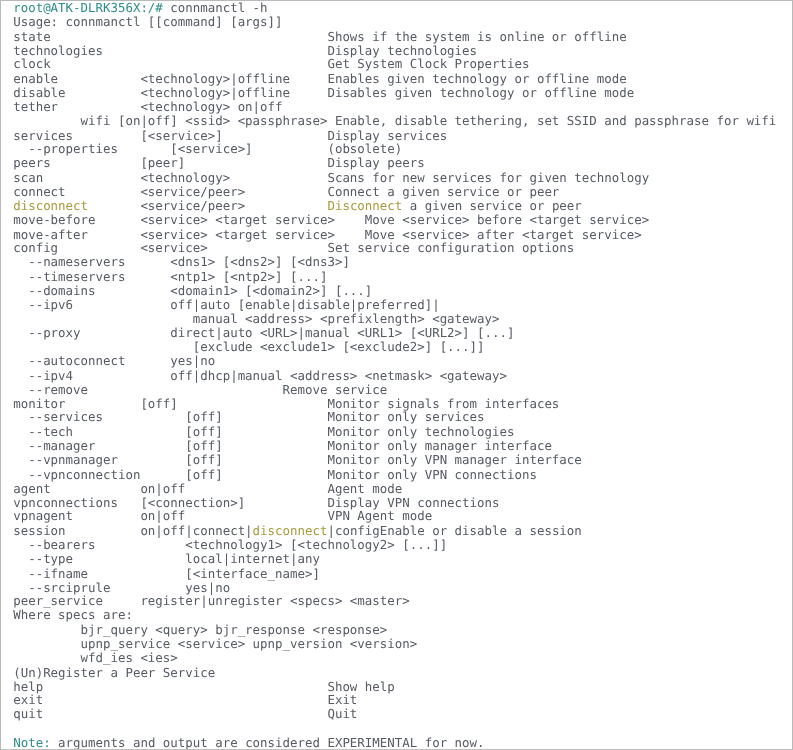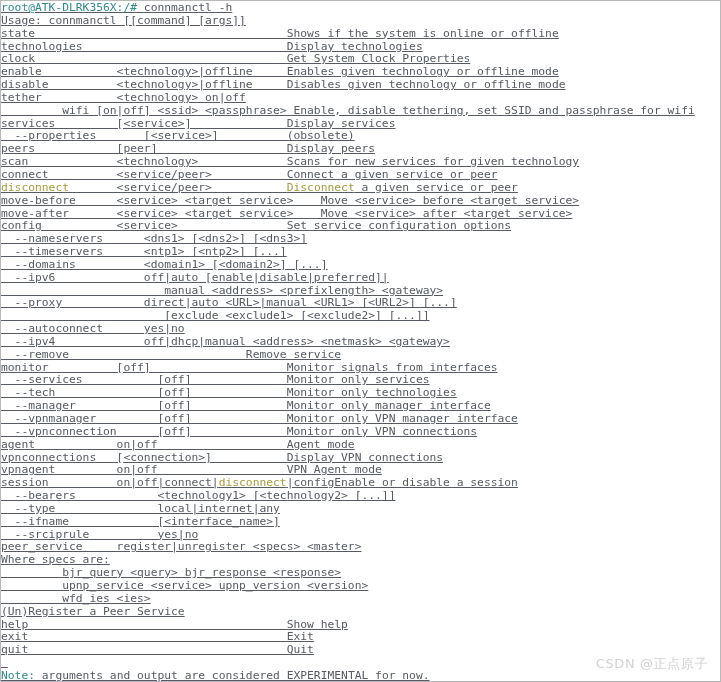--- a/index.html
+++ b/index.html
@@ -19,31 +19,30 @@
     background: #ffffff;
     border: 1px solid #b9b9b9;
     overflow: hidden;
   }
   #terminal-screen {
     position: absolute;
     left: 0;
     top: 0;
     width: 719px;
     height: 680px;
-    padding: 1px 0 0 0;
+    padding: 1px 0 0 11px;
     box-sizing: border-box;
     background: #ffffff;
     font-family: "DejaVu Sans Mono", "Liberation Mono", monospace;
     font-size: 11.3px;
     line-height: 12.85px;
     color: #555a63;
     white-space: pre;
     letter-spacing: 0px;
     overflow: hidden;
-    text-decoration: underline;
   }
   .term-line {
     display: block;
     height: 12.85px;
     white-space: pre;
   }
   .seg { white-space: pre; }
   .c-default { color: #555a63; }
   .c-prompt  { color: #2e8b8b; }
   .c-note    { color: #2e8b8b; text-align: right; }
@@ -63,15 +62,14 @@
     user-select: none;
   }
 </style>
 </head>
 <body>
 
 <div id="terminal-window">
 
   <div id="terminal-screen"><span class="term-line"><span class="seg c-prompt">root@ATK-DLRK356X:/# </span><span class="seg c-default">connmanctl -h</span></span><span class="term-line"><span class="seg c-default">Usage: connmanctl [[command] [args]]</span></span><span class="term-line"><span class="seg c-default">state                                     Shows if the system is online or offline</span></span><span class="term-line"><span class="seg c-default">technologies                              Display technologies</span></span><span class="term-line"><span class="seg c-default">clock                                     Get System Clock Properties</span></span><span class="term-line"><span class="seg c-default">enable           &lt;technology&gt;|offline     Enables given technology or offline mode</span></span><span class="term-line"><span class="seg c-default">disable          &lt;technology&gt;|offline     Disables given technology or offline mode</span></span><span class="term-line"><span class="seg c-default">tether           &lt;technology&gt; on|off</span></span><span class="term-line"><span class="seg c-default">         wifi [on|off] &lt;ssid&gt; &lt;passphrase&gt; Enable, disable tethering, set SSID and passphrase for wifi</span></span><span class="term-line"><span class="seg c-default">services         [&lt;service&gt;]              Display services</span></span><span class="term-line"><span class="seg c-default">  --properties       [&lt;service&gt;]          (obsolete)</span></span><span class="term-line"><span class="seg c-default">peers            [peer]                   Display peers</span></span><span class="term-line"><span class="seg c-default">scan             &lt;technology&gt;             Scans for new services for given technology</span></span><span class="term-line"><span class="seg c-default">connect          &lt;service/peer&gt;           Connect a given service or peer</span></span><span class="term-line"><span class="seg c-hl">disconnect</span><span class="seg c-default">       &lt;service/peer&gt;           </span><span class="seg c-hl">Disconnect</span><span class="seg c-default"> a given service or peer</span></span><span class="term-line"><span class="seg c-default">move-before      &lt;service&gt; &lt;target service&gt;    Move &lt;service&gt; before &lt;target service&gt;</span></span><span class="term-line"><span class="seg c-default">move-after       &lt;service&gt; &lt;target service&gt;    Move &lt;service&gt; after &lt;target service&gt;</span></span><span class="term-line"><span class="seg c-default">config           &lt;service&gt;                Set service configuration options</span></span><span class="term-line"><span class="seg c-default">  --nameservers      &lt;dns1&gt; [&lt;dns2&gt;] [&lt;dns3&gt;]</span></span><span class="term-line"><span class="seg c-default">  --timeservers      &lt;ntp1&gt; [&lt;ntp2&gt;] [...]</span></span><span class="term-line"><span class="seg c-default">  --domains          &lt;domain1&gt; [&lt;domain2&gt;] [...]</span></span><span class="term-line"><span class="seg c-default">  --ipv6             off|auto [enable|disable|preferred]|</span></span><span class="term-line"><span class="seg c-default">                        manual &lt;address&gt; &lt;prefixlength&gt; &lt;gateway&gt;</span></span><span class="term-line"><span class="seg c-default">  --proxy            direct|auto &lt;URL&gt;|manual &lt;URL1&gt; [&lt;URL2&gt;] [...]</span></span><span class="term-line"><span class="seg c-default">                        [exclude &lt;exclude1&gt; [&lt;exclude2&gt;] [...]]</span></span><span class="term-line"><span class="seg c-default">  --autoconnect      yes|no</span></span><span class="term-line"><span class="seg c-default">  --ipv4             off|dhcp|manual &lt;address&gt; &lt;netmask&gt; &lt;gateway&gt;</span></span><span class="term-line"><span class="seg c-default">  --remove                          Remove service</span></span><span class="term-line"><span class="seg c-default">monitor          [off]                    Monitor signals from interfaces</span></span><span class="term-line"><span class="seg c-default">  --services           [off]              Monitor only services</span></span><span class="term-line"><span class="seg c-default">  --tech               [off]              Monitor only technologies</span></span><span class="term-line"><span class="seg c-default">  --manager            [off]              Monitor only manager interface</span></span><span class="term-line"><span class="seg c-default">  --vpnmanager         [off]              Monitor only VPN manager interface</span></span><span class="term-line"><span class="seg c-default">  --vpnconnection      [off]              Monitor only VPN connections</span></span><span class="term-line"><span class="seg c-default">agent            on|off                   Agent mode</span></span><span class="term-line"><span class="seg c-default">vpnconnections   [&lt;connection&gt;]           Display VPN connections</span></span><span class="term-line"><span class="seg c-default">vpnagent         on|off                   VPN Agent mode</span></span><span class="term-line"><span class="seg c-default">session          on|off|connect|</span><span class="seg c-hl">disconnect</span><span class="seg c-default">|configEnable or disable a session</span></span><span class="term-line"><span class="seg c-default">  --bearers            &lt;technology1&gt; [&lt;technology2&gt; [...]]</span></span><span class="term-line"><span class="seg c-default">  --type               local|internet|any</span></span><span class="term-line"><span class="seg c-default">  --ifname             [&lt;interface_name&gt;]</span></span><span class="term-line"><span class="seg c-default">  --srciprule          yes|no</span></span><span class="term-line"><span class="seg c-default">peer_service     register|unregister &lt;specs&gt; &lt;master&gt;</span></span><span class="term-line"><span class="seg c-default">Where specs are:</span></span><span class="term-line"><span class="seg c-default">         bjr_query &lt;query&gt; bjr_response &lt;response&gt;</span></span><span class="term-line"><span class="seg c-default">         upnp_service &lt;service&gt; upnp_version &lt;version&gt;</span></span><span class="term-line"><span class="seg c-default">         wfd_ies &lt;ies&gt;</span></span><span class="term-line"><span class="seg c-default">(Un)Register a Peer Service</span></span><span class="term-line"><span class="seg c-default">help                                      Show help</span></span><span class="term-line"><span class="seg c-default">exit                                      Exit</span></span><span class="term-line"><span class="seg c-default">quit                                      Quit</span></span><span class="term-line"><span class="seg c-blank"> </span></span><span class="term-line"><span class="seg c-note">Note:</span><span class="seg c-default"> arguments and output are considered EXPERIMENTAL for now.</span></span></div>
 
-  <div id="watermark">CSDN @正点原子</div>
 
 </div>
 
 </body></html>

